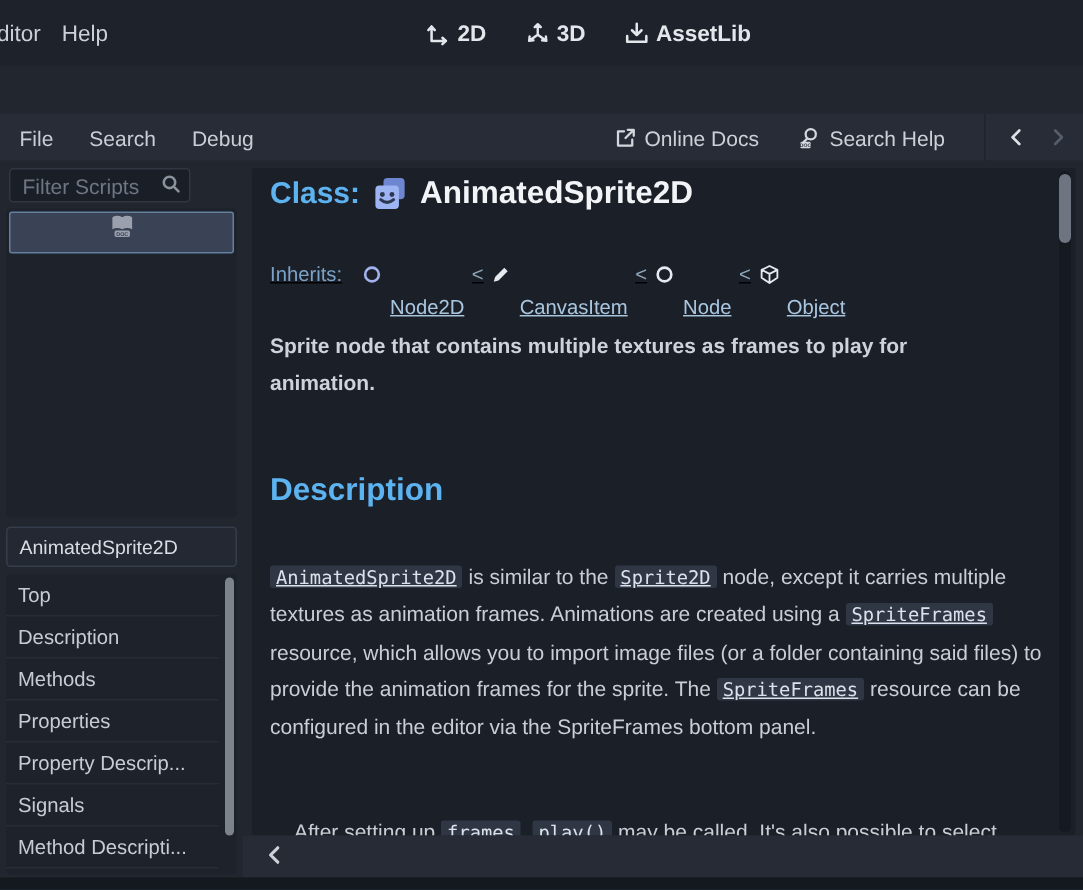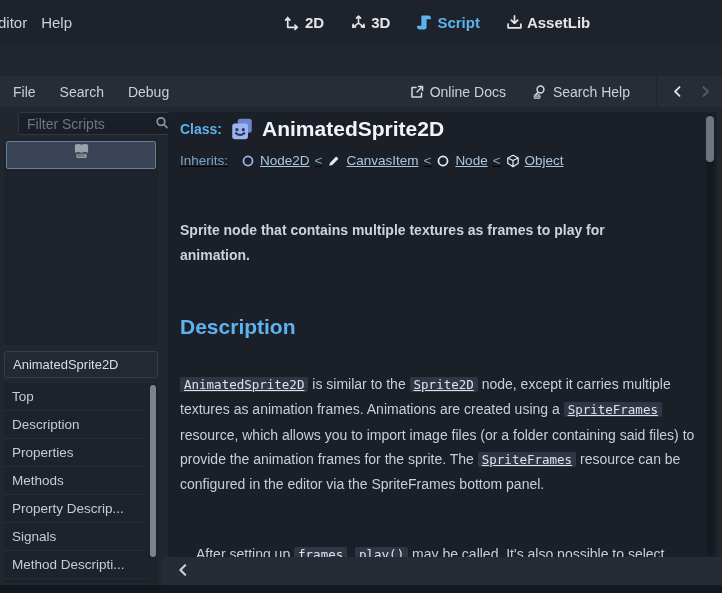--- a/index.html
+++ b/index.html
@@ -37,21 +37,21 @@
   .mrbtn { display:flex; align-items:center; gap:5px; color:#ccd1d8; font-size:14px; margin-right:26px; }
   .mrbtn .icn { display:flex; width:16px; height:16px; color:#d4d8de; }
   .mrbtn svg { width:16px; height:16px; }
   .vsep { width:1px; height:31px; background:#1e232c; margin-right:9px; }
   .navbtn { width:22px; height:22px; display:flex; align-items:center; justify-content:center; margin-right:6px; }
   .navbtn svg { width:13px; height:13px; }
   .navbtn.back { color:#dde1e6; }
   .navbtn.fwd { color:#565d6a; }
 
   
-  .filter-input-wrap { position:absolute; left:6px; top:112px; width:157px; height:23px;margin-left:12px; }
+  .filter-input-wrap { position:absolute; left:6px; top:112px; width:121px; height:23px; }
   .filter-input { width:100%; height:100%; background:#1a1f27; border:1px solid #303743; border-radius:3px; color:#c7ccd4; font-size:14px; padding:0 24px 0 8px; outline:none; font-family:"Liberation Sans",sans-serif; }
   .filter-input::placeholder { color:#6e7684; }
   .filter-search-icon { position:absolute; right:5px; top:3px; width:16px; height:16px; color:#8b929d; }
   .filter-search-icon svg { width:16px; height:16px; }
 
   .scriptlist { position:absolute; left:4px; top:139px; width:154px; height:206px; background:#1d222b; border-radius:3px; padding:2px; }
   .script-item { height:28px; display:flex; align-items:center; gap:6px; padding:0 6px; border-radius:2px;flex-direction:column; }
   .script-item.selected { background:#3a4355; border:1px solid #64809f; }
   .script-item .icn { display:flex; width:17px; height:17px; color:#9ba1ac; }
   .script-item svg { width:17px; height:17px; }
@@ -59,30 +59,30 @@
 
   .member-filter { position:absolute; left:4px; top:351px; width:154px; height:27px; background:#232833; border:1px solid #363d4a; border-radius:3px; display:flex; align-items:center; padding:0 8px; color:#d9dde3; font-size:13px; }
 
   .sections { position:absolute; left:4px; top:383px; width:154px; height:200px; background:#1d222b; border-radius:3px; overflow:hidden; }
   .section-item { height:28px; display:flex; align-items:center; padding-left:8px; color:#c7ccd4; font-size:13.5px; border-bottom:1px solid #272d38; width:142px; white-space:nowrap; overflow:hidden; }
   .sections-scroll { position:absolute; right:2px; top:2px; width:6px; height:172px; background:#7d838d; border-radius:3px; }
 
   
   .docpanel { position:absolute; left:168px; top:112px; width:549px; height:445px; background:#1b2028; border-radius:2px; overflow:hidden; }
   .class-header { position:absolute; left:12px; top:4px; display:flex; align-items:center; gap:7px; }
-  .class-kw { color:#5db2f0; font-size:14px; font-weight:700; }
+  .class-kw { color:#5db2f0; font-size:20px; font-weight:700; }
   .class-icon { display:flex; width:26px; height:26px; }
   .class-icon svg { width:26px; height:26px; }
   .class-name { color:#f2f4f7; font-size:21px; font-weight:700; }
   .inherits-row { position:absolute; left:12px; top:41px; display:flex; align-items:center; gap:11px; font-size:13.5px;text-decoration:underline; }
   .inherits-label { color:#7ba2c7; margin-right:2px; }
   .inh-item { display:flex; align-items:center; gap:5px; }
   .inh-item .icn { display:flex; width:14px; height:14px; }
   .inh-item svg { width:14px; height:14px; }
-  .inh-link { color:#a9c6e0; text-decoration:underline; }
+  .inh-link { color:#a9c6e0; text-decoration:underline;margin-top:44px; }
   .inh-sep { color:#8fa6ba; }
   .brief { position:absolute; left:12px; top:106px; width:482px; color:#ced3db; font-size:14px; font-weight:700; line-height:25px; }
   .desc-heading { position:absolute; left:12px; top:203px; color:#5db2f0; font-size:21px; font-weight:700; }
   .desc-para { position:absolute; left:12px; top:260px; width:516px; color:#c9ced6; font-size:14px; line-height:24.3px; }
   .code { font-family:"DejaVu Sans Mono", monospace; font-size:12.5px; background:#303744; color:#dce2eb; padding:0 4px; border-radius:2px; text-decoration:underline; }
   .clipped-line { position:absolute; left:28px; top:430px; color:#c9ced6; font-size:14px; line-height:24px; white-space:nowrap; }
   .doc-scroll-track { position:absolute; right:3px; top:2px; width:8px; height:441px; background:#151920; border-radius:4px; }
   .doc-scroll-thumb { position:absolute; left:0; top:2px; width:8px; height:46px; background:#6f7580; border-radius:4px; }
 
   
@@ -111,28 +111,20 @@
           <span class="lbl">2D</span>
         </div>
         <div class="ctx-btn">
           <span class="icn">
             <svg viewBox="0 0 16 16" fill="none" stroke="currentColor" stroke-width="1.5" stroke-linecap="round" stroke-linejoin="round">
               <path d="M8 8.6 V2 M8 2 l-1.9 1.9 M8 2 l1.9 1.9 M8 8.6 L2.6 12.4 M2.6 12.4 l2.7-.3 M2.6 12.4 l.3-2.7 M8 8.6 l5.4 3.8 M13.4 12.4 l-2.7-.3 M13.4 12.4 l-.3-2.7"></path>
             </svg>
           </span>
           <span class="lbl">3D</span>
         </div>
-        <div class="ctx-btn active">
-          <span class="icn">
-            <svg viewBox="0 0 16 16">
-              <path d="M5.5 1.5h6a2.5 2.5 0 0 1 2.5 2.5v1h-4v7a2.5 2.5 0 0 1-2.5 2.5h-4A2.5 2.5 0 0 1 1 12v-1h4V4a2.5 2.5 0 0 1 .5-2.5z" fill="currentColor"></path>
-            </svg>
-          </span>
-          <span class="lbl">Script</span>
-        </div>
         <div class="ctx-btn">
           <span class="icn">
             <svg viewBox="0 0 16 16" fill="none" stroke="currentColor" stroke-width="1.6" stroke-linecap="round" stroke-linejoin="round">
               <path d="M8 1.8 V8.8 M8 8.8 l-3-3 M8 8.8 l3-3 M2 9.5 v3.5 h12 v-3.5"></path>
             </svg>
           </span>
           <span class="lbl">AssetLib</span>
         </div>
       </div>
   </div>
@@ -202,22 +194,22 @@
     </div>
 
   <div class="member-filter">
     <span>AnimatedSprite2D</span>
   </div>
 
   <div class="sections">
     <div id="sectionItems">
         <div class="section-item">Top</div>
         <div class="section-item">Description</div>
+        <div class="section-item">Methods</div>
         <div class="section-item">Properties</div>
-        <div class="section-item">Methods</div>
         <div class="section-item">Property Descrip...</div>
         <div class="section-item">Signals</div>
         <div class="section-item">Method Descripti...</div>
       </div>
     <div class="sections-scroll"></div>
   </div>
 
   <div class="docpanel">
     <div class="class-header">
       <span class="class-kw">Class:</span>

